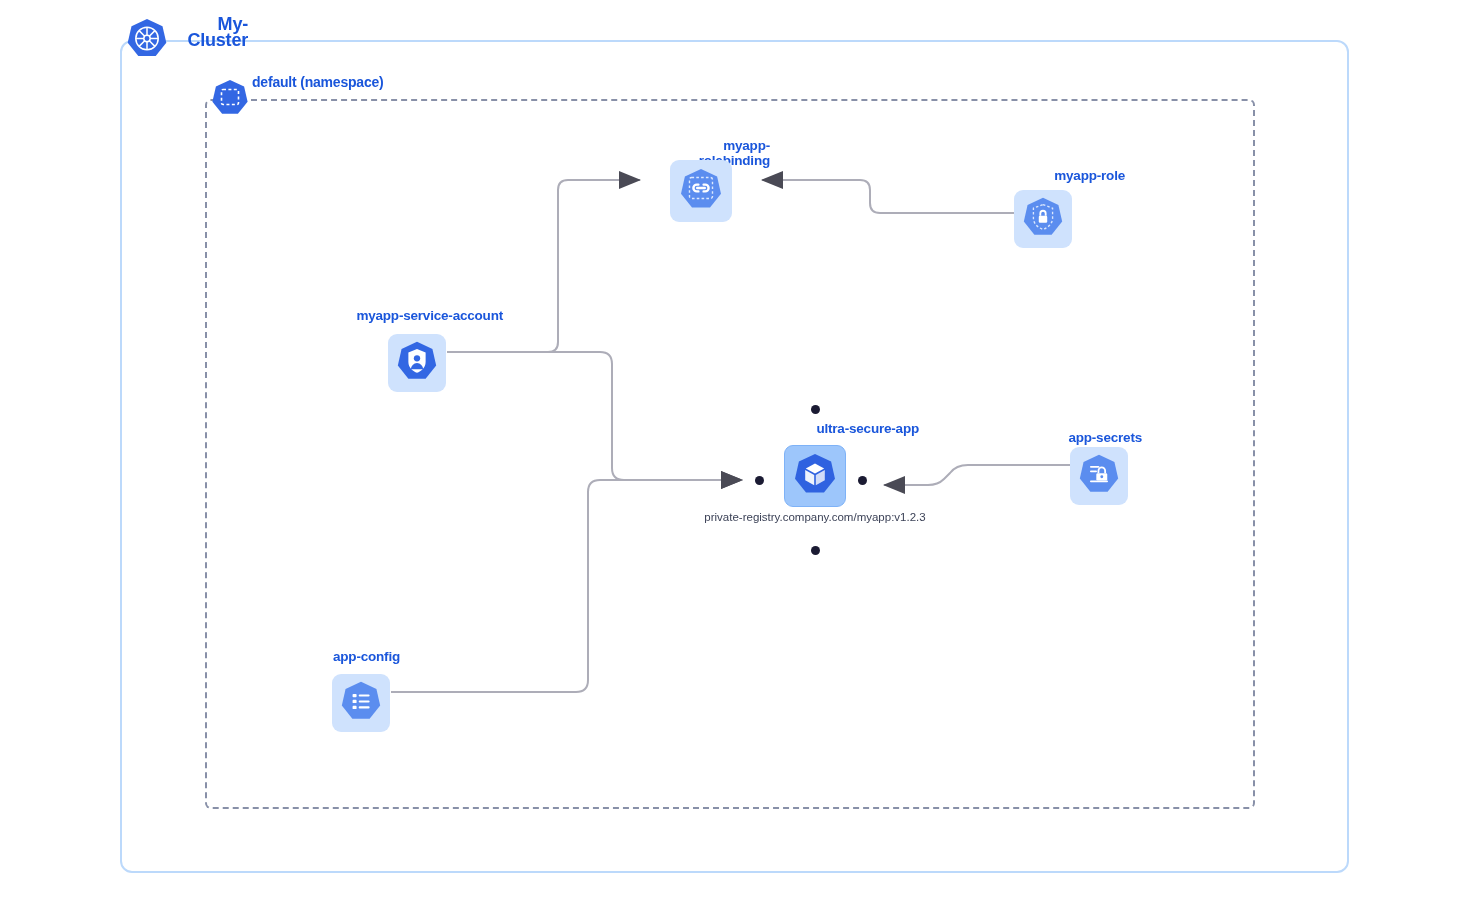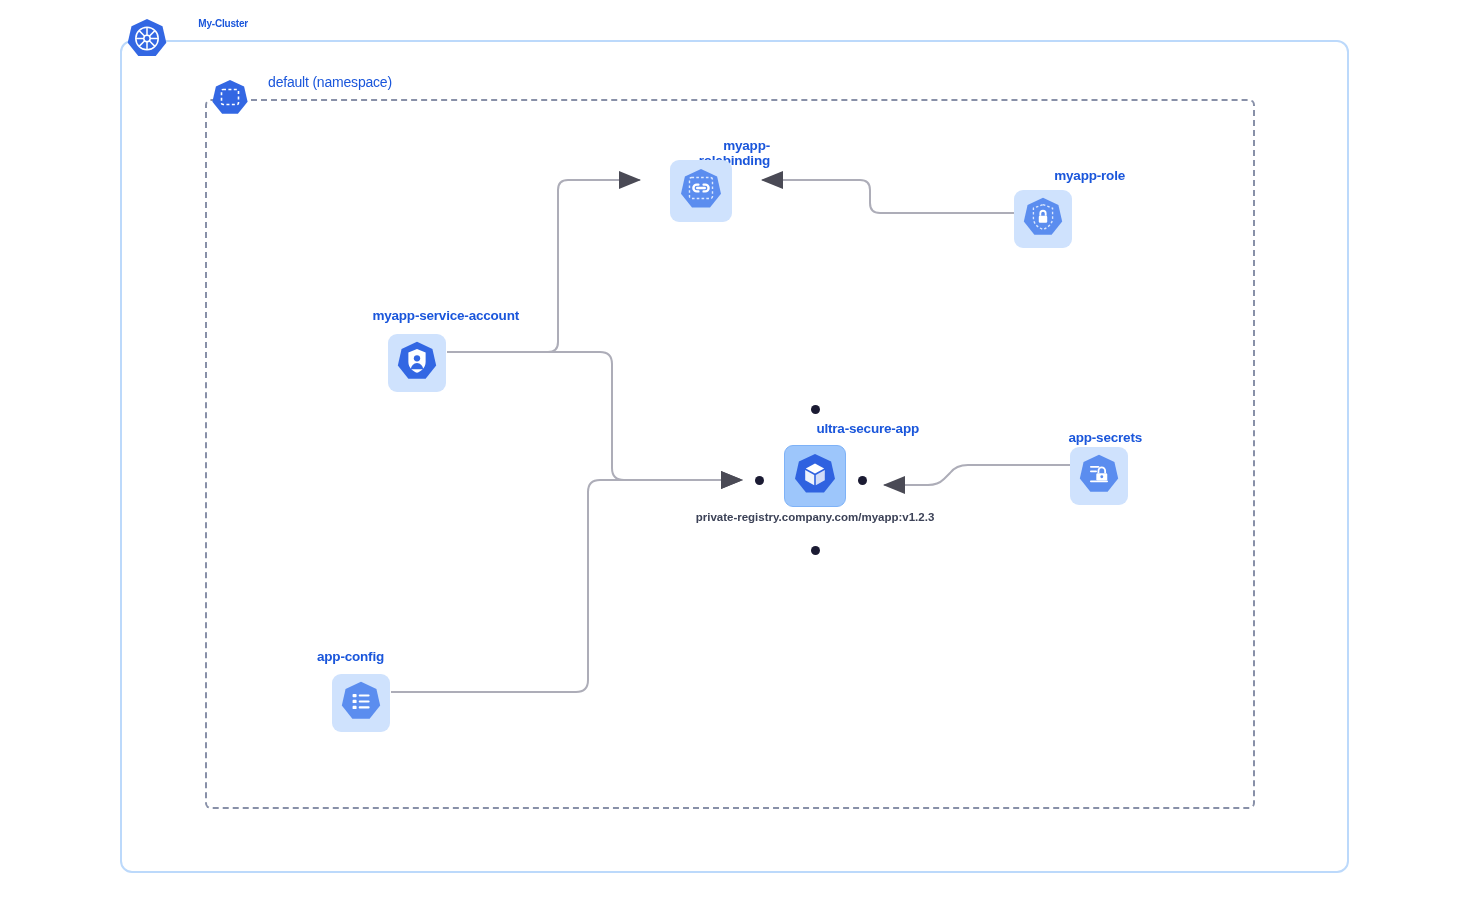--- a/index.html
+++ b/index.html
@@ -39,21 +39,21 @@
     top: 16px;
     width: 46px;
     height: 46px;
   }
   .cluster-title {
     position: absolute;
     left: 176px;
     top: 16px;
     width: 72px;
     text-align: right;
-    font-size: 10px;
+    font-size: 18px;
     font-weight: bold;
     color: #1a56db;
     line-height: 16px;
     letter-spacing: -0.2px;
   }
 
   
   .ns-box {
     position: absolute;
     left: 205px;
@@ -66,26 +66,26 @@
   }
   .ns-icon {
     position: absolute;
     left: 209px;
     top: 77px;
     width: 42px;
     height: 42px;
   }
   .ns-title {
     position: absolute;
-    left: 264px;
+    left: 252px;
     top: 74px;
     width: 132px;
-    text-align: center;
+    text-align: left;
     font-size: 14px;
-    font-weight: normal;
+    font-weight: bold;
     color: #1a56db;
     line-height: 16px;
     letter-spacing: -0.2px;
   }
 
   
   .edges {
     position: absolute;
     left: 0;
     top: 0;
@@ -120,21 +120,21 @@
     text-align: right;
     letter-spacing: -0.2px;
     white-space: normal;
   }
   .node-sublabel {
     position: absolute;
     font-size: 11.5px;
     color: #3c4257;
     line-height: 15px;
     text-align: center;
-    font-weight: bold;
+    font-weight: normal;
   }
   .port-dot {
     position: absolute;
     width: 9px;
     height: 9px;
     border-radius: 50%;
     background: #1b1b33;
   }
 </style>
 </head>
@@ -218,21 +218,21 @@
           <g fill="#ffffff">
             <rect x="19.6" y="22.6" width="8.8" height="7.4" rx="1.3"></rect>
             <path d="M21.2 22.6 v-2.3 a2.8 2.8 0 0 1 5.6 0 v2.3" fill="none" stroke="#ffffff" stroke-width="1.9"></path>
           </g>
         </svg>
       </span>
     </div>
   </div>
 
   <div class="node">
-    <div class="node-label" style="left:364px; top:308px; width:155px;">myapp-service-account</div>
+    <div class="node-label" style="left:348px; top:308px; width:155px;">myapp-service-account</div>
     <div class="node-tile" style="left:388px; top:334px; width:58px; height:58px;">
       <span>
         <svg width="46" height="46" viewBox="0 0 48 48">
           <path d="M24 4 L40.1 11.5 L44 28.7 L33 42.5 L15 42.5 L4 28.7 L7.9 11.5 Z" fill="#3367e3"></path>
           <path d="M24 11.5 L33 15 V25 c0 6 -4.8 9.6 -9 11.3 -4.2 -1.7 -9 -5.3 -9 -11.3 V15 Z" fill="#ffffff"></path>
           <g fill="#3367e3">
             <circle cx="24" cy="21.2" r="3.3"></circle>
             <path d="M17.6 32.6 a6.4 6.4 0 0 1 12.8 0 z"></path>
           </g>
         </svg>
@@ -276,21 +276,21 @@
             <rect x="21.2" y="23.2" width="11.4" height="7.6" rx="1.3" fill="#ffffff"></rect>
             <path d="M23.4 23.2 v-2.6 a3.5 3.5 0 0 1 7 0 v2.6" fill="none" stroke="#ffffff" stroke-width="1.9"></path>
             <circle cx="26.9" cy="26.9" r="1.5" fill="#5b8def"></circle>
           </g>
         </svg>
       </span>
     </div>
   </div>
 
   <div class="node">
-    <div class="node-label" style="left:302px; top:649px; width:82px;">app-config</div>
+    <div class="node-label" style="left:318px; top:649px; width:82px;">app-config</div>
     <div class="node-tile" style="left:332px; top:674px; width:58px; height:58px;">
       <span>
         <svg width="46" height="46" viewBox="0 0 48 48">
           <path d="M24 4 L40.1 11.5 L44 28.7 L33 42.5 L15 42.5 L4 28.7 L7.9 11.5 Z" fill="#5b8def"></path>
           <g fill="#ffffff">
             <rect x="15.2" y="16.6" width="4.2" height="3.4" rx="0.9"></rect>
             <rect x="21.6" y="17.2" width="11.4" height="2.2" rx="1.1"></rect>
             <rect x="15.2" y="22.8" width="4.2" height="3.4" rx="0.9"></rect>
             <rect x="21.6" y="23.4" width="11.4" height="2.2" rx="1.1"></rect>
             <rect x="15.2" y="29" width="4.2" height="3.4" rx="0.9"></rect>

